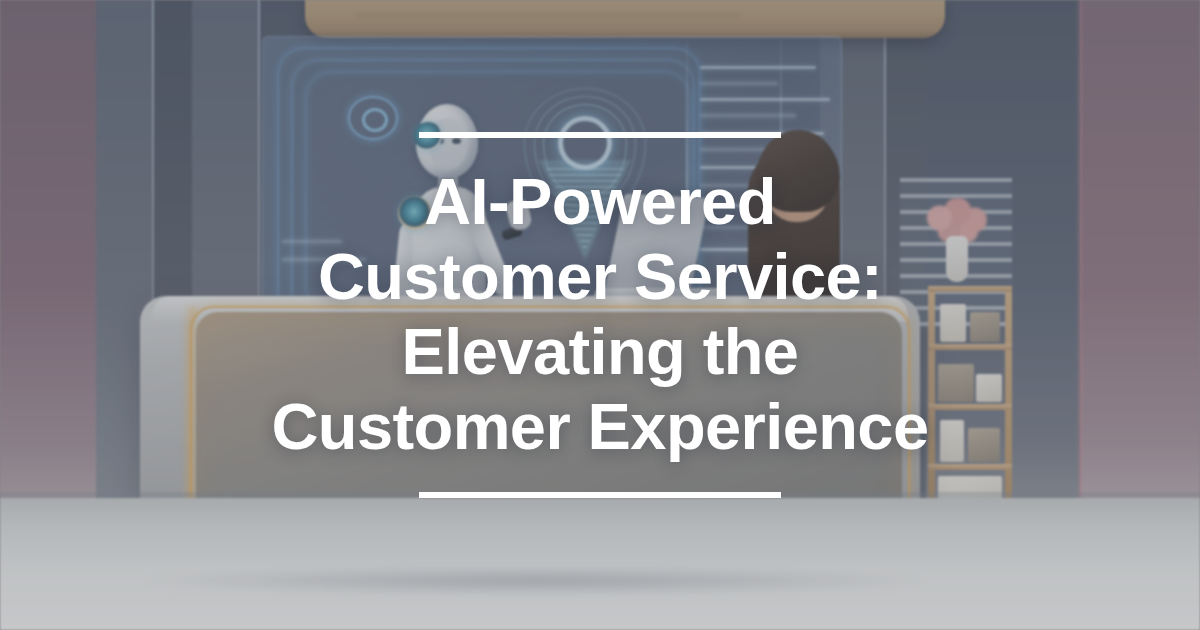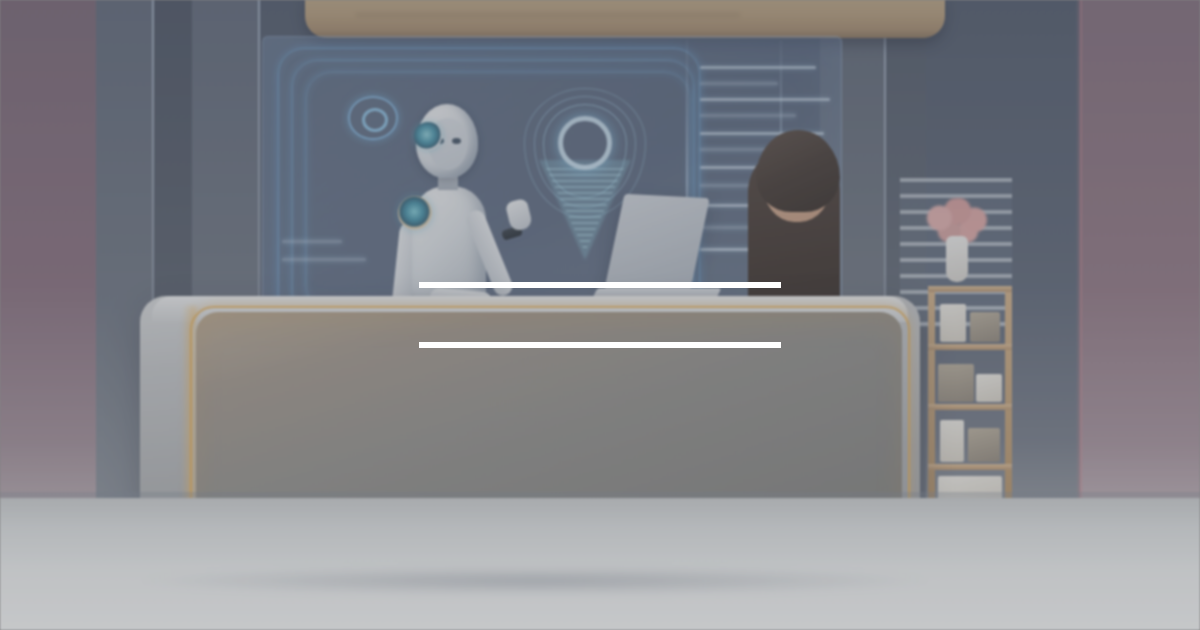--- a/index.html
+++ b/index.html
@@ -656,16 +656,22 @@
     <div class="floor"></div>
     <div class="floor-shadow"></div>
 
     <div class="tint"></div>
   </div>
 
   <div class="scrim"></div>
 
   <div class="overlay">
     <div class="rule top"></div>
+    <h1 class="headline">
+      <span class="ln">AI-Powered</span>
+      <span class="ln">Customer Service:</span>
+      <span class="ln">Elevating the</span>
+      <span class="ln">Customer Experience</span>
+    </h1>
     <div class="rule bottom"></div>
   </div>
 
 </div>
 
 </body></html>

